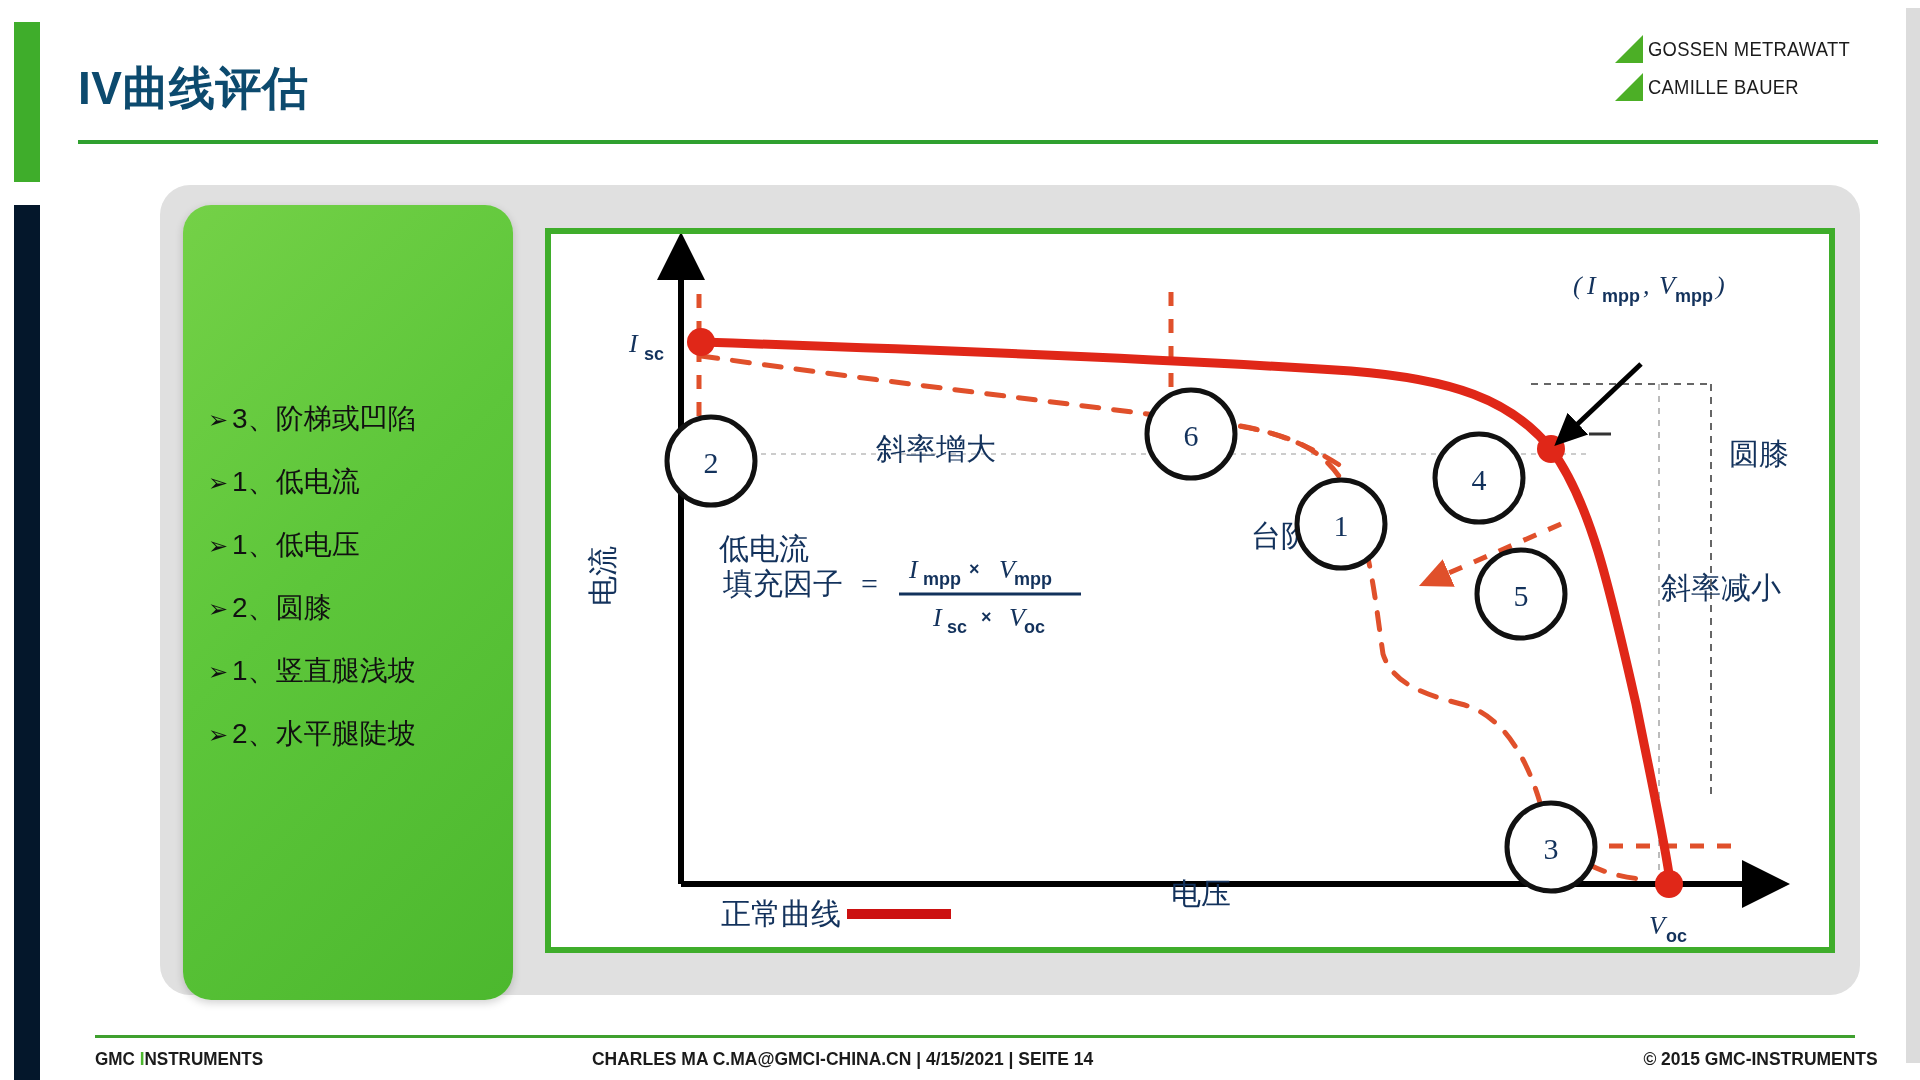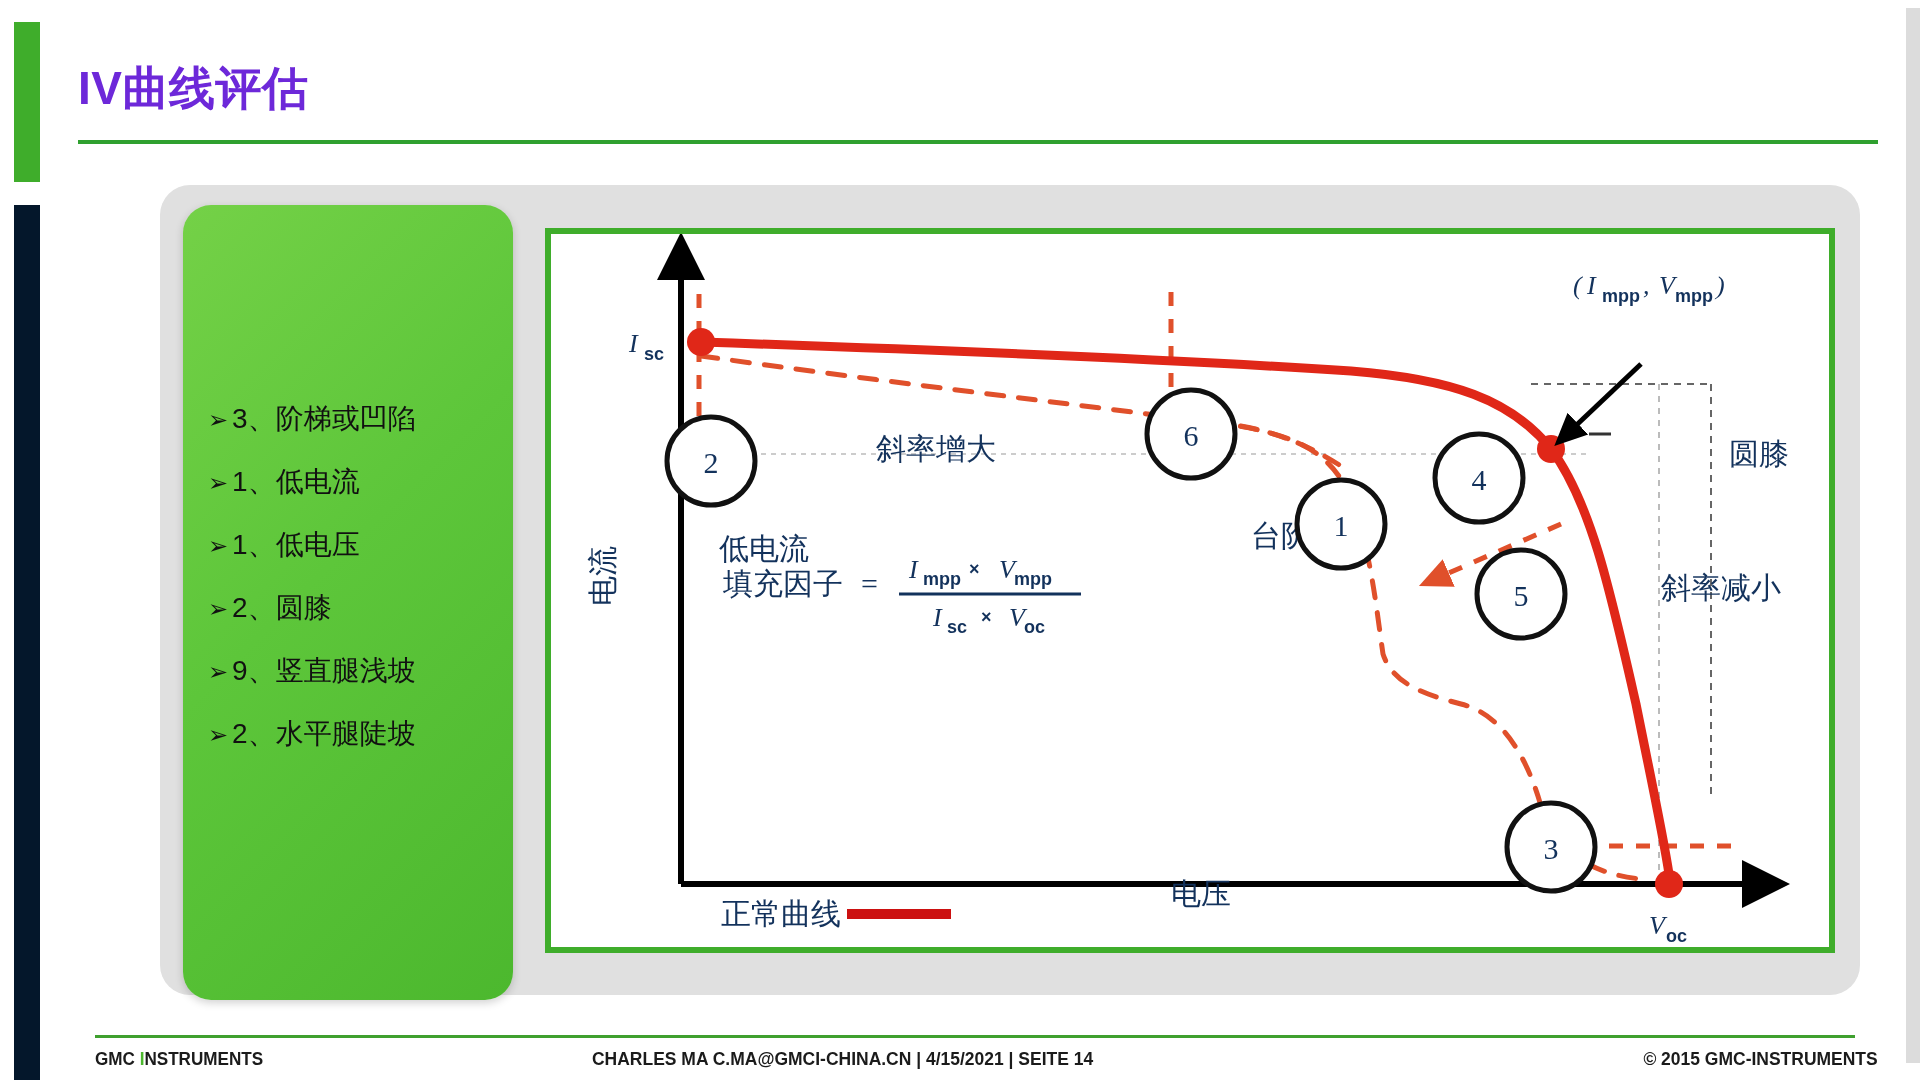--- a/index.html
+++ b/index.html
@@ -12,21 +12,21 @@
   }
   
   .edge-green{position:absolute;left:14px;top:22px;width:26px;height:160px;background:#3fad2b;}
   .edge-navy{position:absolute;left:14px;top:205px;width:26px;height:875px;background:#04172b;}
   
   .edge-gray{position:absolute;right:0px;top:8px;width:14px;height:1055px;background:#dcdcdc;}
 
   
   .page-title{
     position:absolute;left:78px;top:58px;
-    font-size:46px;font-weight:bold;color:#6d28d9;
+    font-size:46px;font-weight:bold;color:#0c4a6e;
     letter-spacing:.5px;white-space:nowrap;
   }
   .title-rule{
     position:absolute;left:78px;top:140px;width:1800px;height:4px;background:#2fa02f;
   }
   .logo-block{position:absolute;right:55px;top:30px;width:250px;}
   .logo-row{display:flex;align-items:center;height:38px;}
   .logo-tri{width:0;height:0;border-style:solid;border-width:0 0 28px 28px;
     border-color:transparent transparent #4caf26 transparent;margin-right:5px;}
   .logo-txt{font-size:20px;color:#1b1b1b;letter-spacing:.3px;white-space:nowrap;
@@ -79,20 +79,28 @@
 <body>
 
 <div class="edge-green"></div>
 <div class="edge-navy"></div>
 <div class="edge-gray"></div>
 
 <div class="page-title">IV曲线评估</div>
 <div class="title-rule"></div>
 
 <div class="logo-block">
+  <div class="logo-row">
+    <span class="logo-tri"></span>
+    <span class="logo-txt">GOSSEN METRAWATT</span>
+  </div>
+  <div class="logo-row">
+    <span class="logo-tri"></span>
+    <span class="logo-txt">CAMILLE BAUER</span>
+  </div>
 </div>
 
 <div class="card-shadow"></div>
 
 <div class="list-panel">
   <div class="list-items">
     <div class="list-item">
       <span class="bullet">➢</span>
       <span>3、阶梯或凹陷</span>
     </div>
@@ -103,21 +111,21 @@
     <div class="list-item">
       <span class="bullet">➢</span>
       <span>1、低电压</span>
     </div>
     <div class="list-item">
       <span class="bullet">➢</span>
       <span>2、圆膝</span>
     </div>
     <div class="list-item">
       <span class="bullet">➢</span>
-      <span>9、竖直腿浅坡</span>
+      <span>1、竖直腿浅坡</span>
     </div>
     <div class="list-item">
       <span class="bullet">➢</span>
       <span>2、水平腿陡坡</span>
     </div>
   </div>
 </div>
 
 <div class="chart-frame">
   <svg class="chart-svg" viewBox="0 0 1278 713" preserveAspectRatio="none">

